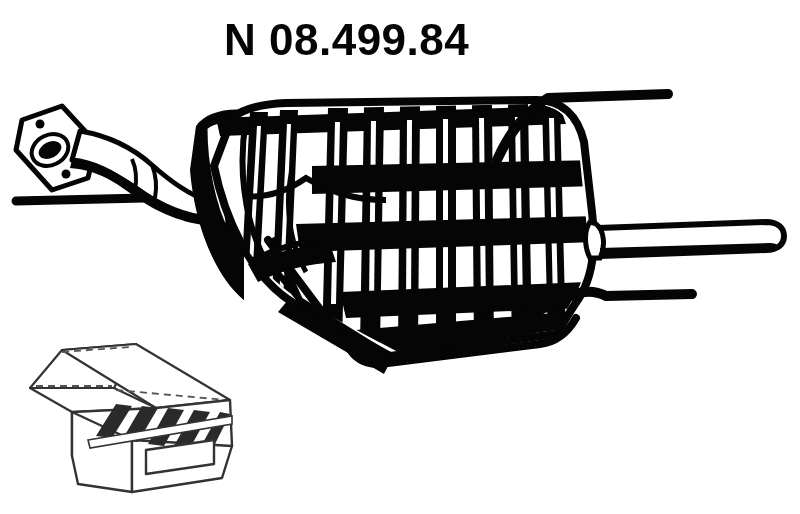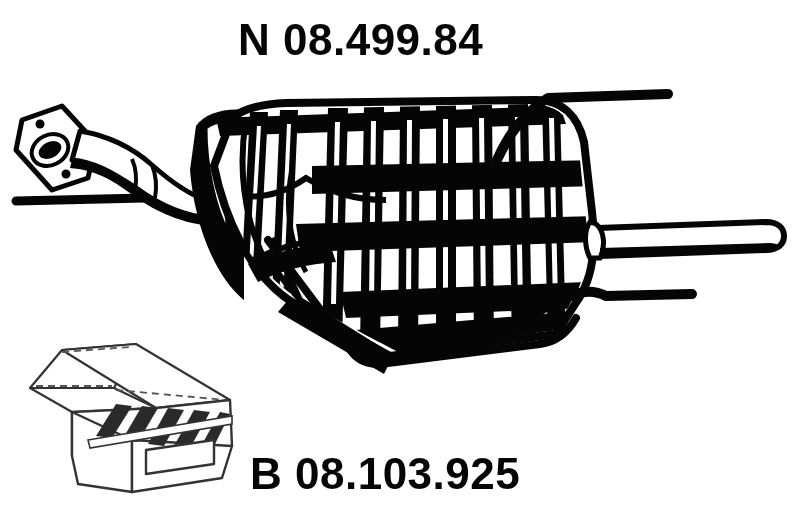--- a/index.html
+++ b/index.html
@@ -21,21 +21,21 @@
   .part-label {
     position: absolute;
     font-family: "Liberation Sans", sans-serif;
     font-weight: bold;
     color: #050505;
     white-space: nowrap;
     letter-spacing: 0.5px;
     line-height: 1;
   }
   #label-top {
-    left: 238px;
+    left: 224px;
     top: 18px;
     font-size: 44px;
   }
   #label-bottom {
     left: 250px;
     top: 452px;
     font-size: 44px;
   }
   #muffler-svg {
     position: absolute;
@@ -258,15 +258,14 @@
       <path d="M 88,440 L 232,416 L 232,424 L 90,448 Z" fill="#ffffff" stroke="#333333" stroke-width="1.6"></path>
     </g>
 
     <g>
       <path d="M 146,450 L 214,440 L 214,464 L 146,474 Z" fill="#ffffff" stroke="#333333" stroke-width="2.4" stroke-linejoin="round"></path>
     </g>
   </svg>
 
   <div class="part-label" id="label-top">N 08.499.84</div>
 
-  <div class="part-label" id="label-bottom">B 08.103.925</div>
 
 </div>
 
 </body></html>

